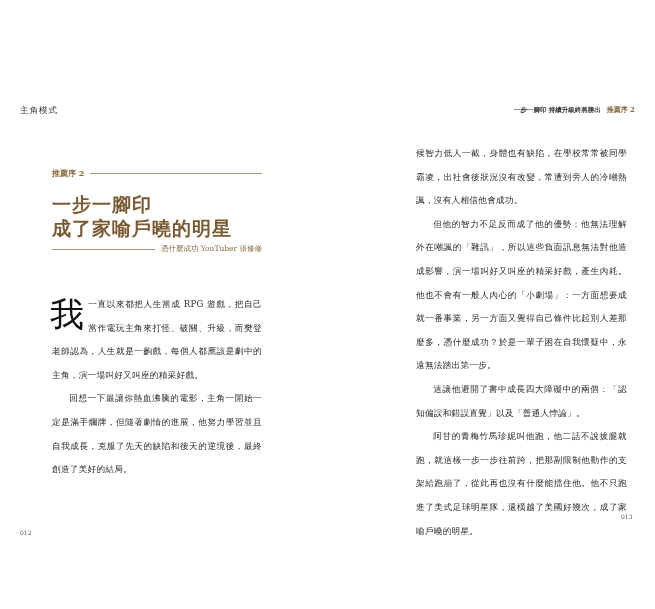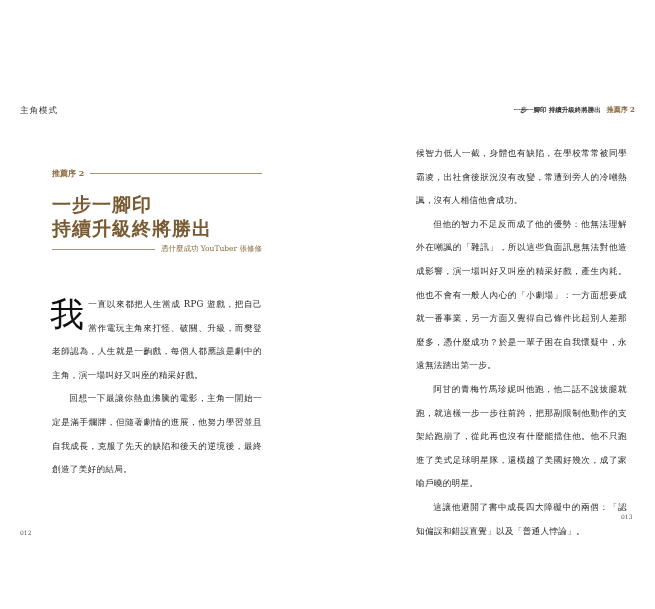--- a/index.html
+++ b/index.html
@@ -41,21 +41,21 @@
 <div class="page page-left">
   <div class="running-head-left">主角模式</div>
 
   <div class="chapter-label-row">
     <span class="chapter-label">推薦序 2</span>
     <span class="rule"></span>
   </div>
 
   <div class="title">
     <div>一步一腳印</div>
-    <div>持續升級終將勝出</div>
+    <div>成了家喻戶曉的明星</div>
   </div>
 
   <div class="author-row">
     <span class="rule"></span>
     <span class="author">憑什麼成功 YouTuber 張修修</span>
   </div>
 
   <div class="body body-left">
     <p class="noindent"><span class="dropcap">我</span><span>一直以來都把人生當成 RPG 遊戲，把自己當作電玩主角來打怪、破關、升級，而樊登老師認為，人生就是一齣戲，每個人都應該是劇中的主角，演一場叫好又叫座的精采好戲。</span></p>
     <p class="indent">回想一下最讓你熱血沸騰的電影，主角一開始一定是滿手爛牌，但隨著劇情的進展，他努力學習並且自我成長，克服了先天的缺陷和後天的逆境後，最終創造了美好的結局。</p>
@@ -66,17 +66,17 @@
 
 <div class="page page-right">
   <div class="running-head-right">
     <span>一步一腳印 持續升級終將勝出</span><span class="chap">推薦序 2</span>
   </div>
 </div>
 
 <div class="body body-right">
   <p class="noindent">候智力低人一截，身體也有缺陷，在學校常常被同學霸凌，出社會後狀況沒有改變，常遭到旁人的冷嘲熱諷，沒有人相信他會成功。</p>
   <p class="indent">但他的智力不足反而成了他的優勢：他無法理解外在嘲諷的「雜訊」，所以這些負面訊息無法對他造成影響，演一場叫好又叫座的精采好戲，產生內耗。他也不會有一般人內心的「小劇場」：一方面想要成就一番事業，另一方面又覺得自己條件比起別人差那麼多，憑什麼成功？於是一輩子困在自我懷疑中，永遠無法踏出第一步。</p>
+  <p class="indent">這讓他避開了書中成長四大障礙中的兩個：「認知偏誤和錯誤直覺」以及「普通人悖論」。</p>
   <p class="indent">阿甘的青梅竹馬珍妮叫他跑，他二話不說拔腿就跑，就這樣一步一步往前跨，把那副限制他動作的支架給跑崩了，從此再也沒有什麼能擋住他。他不只跑進了美式足球明星隊，還橫越了美國好幾次，成了家喻戶曉的明星。</p>
-  <p class="indent">這讓他避開了書中成長四大障礙中的兩個：「認知偏誤和錯誤直覺」以及「普通人悖論」。</p>
 </div>
 
 <div class="folio folio-right">013</div>
 
 </body></html>

